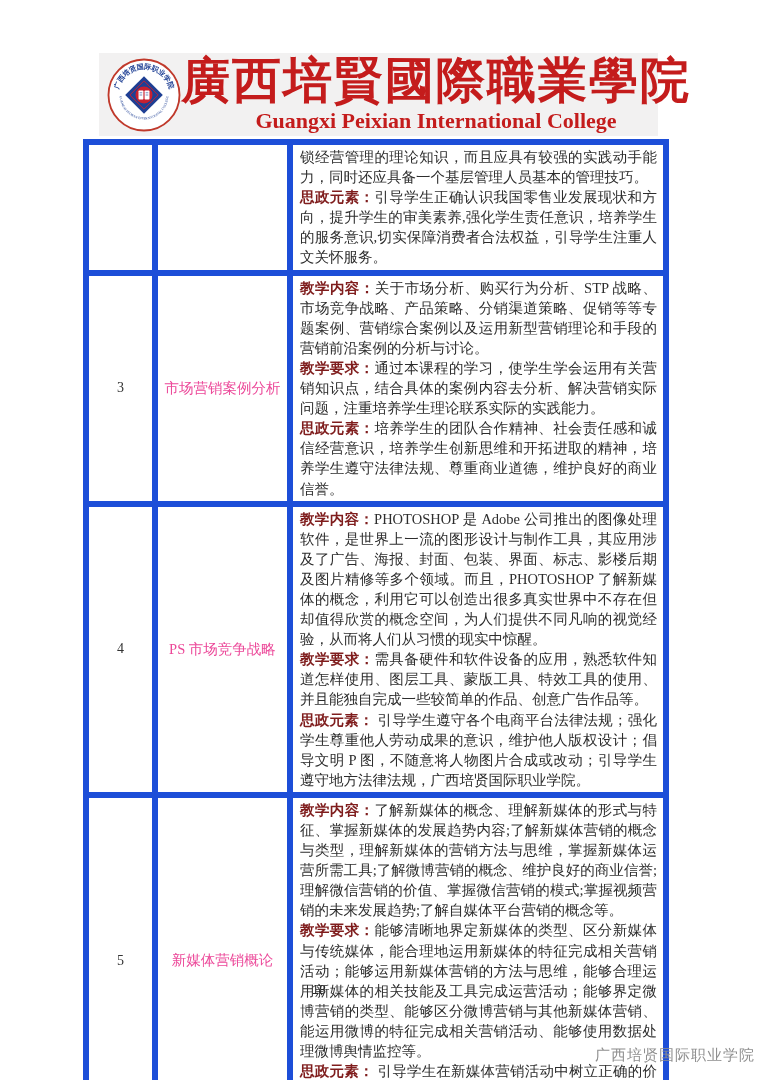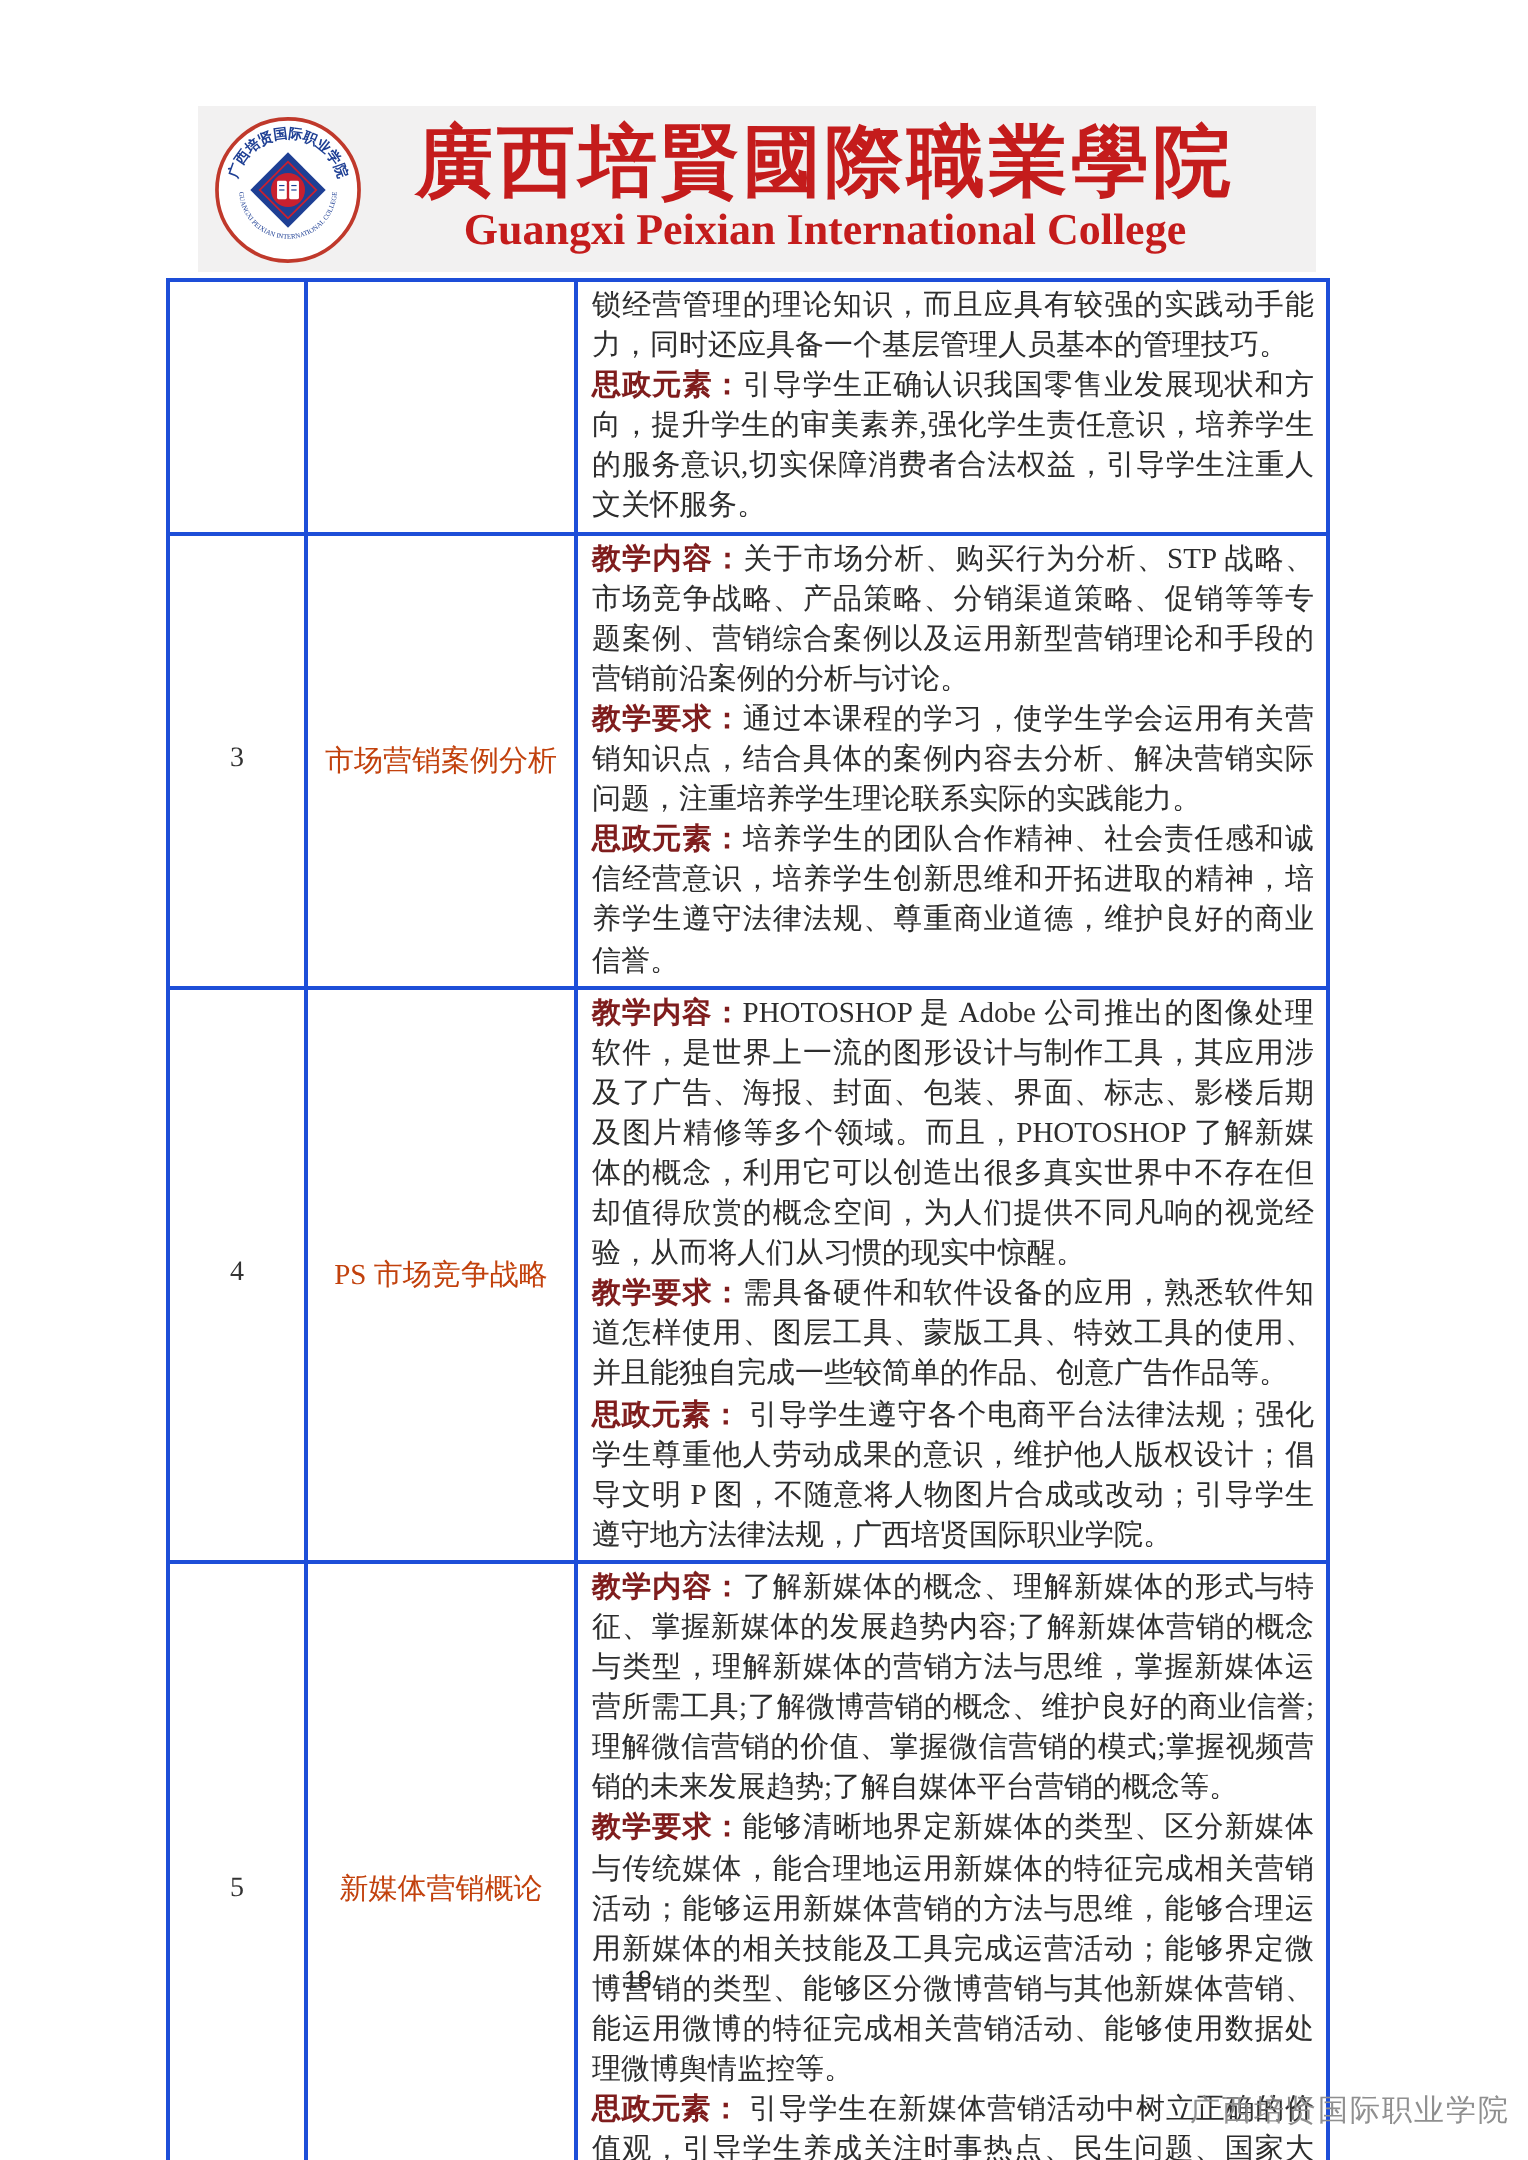--- a/index.html
+++ b/index.html
@@ -12,38 +12,38 @@
   
   .banner {
     position:absolute; left:99px; top:53px; width:559px; height:83px;
     background:#f2f1f1; display:flex; align-items:center;
     box-sizing:border-box; padding-left:8px;
   }
   .logo-wrap { flex:0 0 auto; width:74px; height:74px; }
   .titles { flex:1 1 auto; text-align:center; color:#c41c1c; padding-right:14px; }
   .title-zh {
     font-family:"DejaVu Serif", serif;
-    font-size:39px; font-weight:bold; line-height:1.05; letter-spacing:2px;
+    font-size:49px; font-weight:bold; line-height:1.05; letter-spacing:2px;
     white-space:nowrap;
   }
   .title-en {
     font-family:"Liberation Serif", serif;
     font-size:22px; font-weight:bold; margin-top:1px; white-space:nowrap;
   }
 
   
   .doc-table {
     position:absolute; left:83px; top:139px;
     border-collapse:collapse; table-layout:fixed;
   }
-  .doc-table td { border:2px solid #1d4ed8; box-sizing:border-box; }
+  .doc-table td { border:6px solid #1d4ed8; box-sizing:border-box; }
   .col-num   { width:69px;  text-align:center; vertical-align:middle;
                font-size:14px; color:#333; }
   .col-course{ width:135px; text-align:center; vertical-align:middle;
-               font-size:14.5px; color:#c2410c; }
+               font-size:14.5px; color:#ec4899; }
   .col-content{
     width:376px; vertical-align:top; padding:2px 6px 2px 7px;
     font-size:14.5px; line-height:20.1px; color:#2d2d2d;
     text-align:justify;
   }
   .col-content p { margin:0; }
   .plabel {
     font-family:"Liberation Sans", sans-serif;
     font-weight:bold; color:#7f1d1d;
   }

